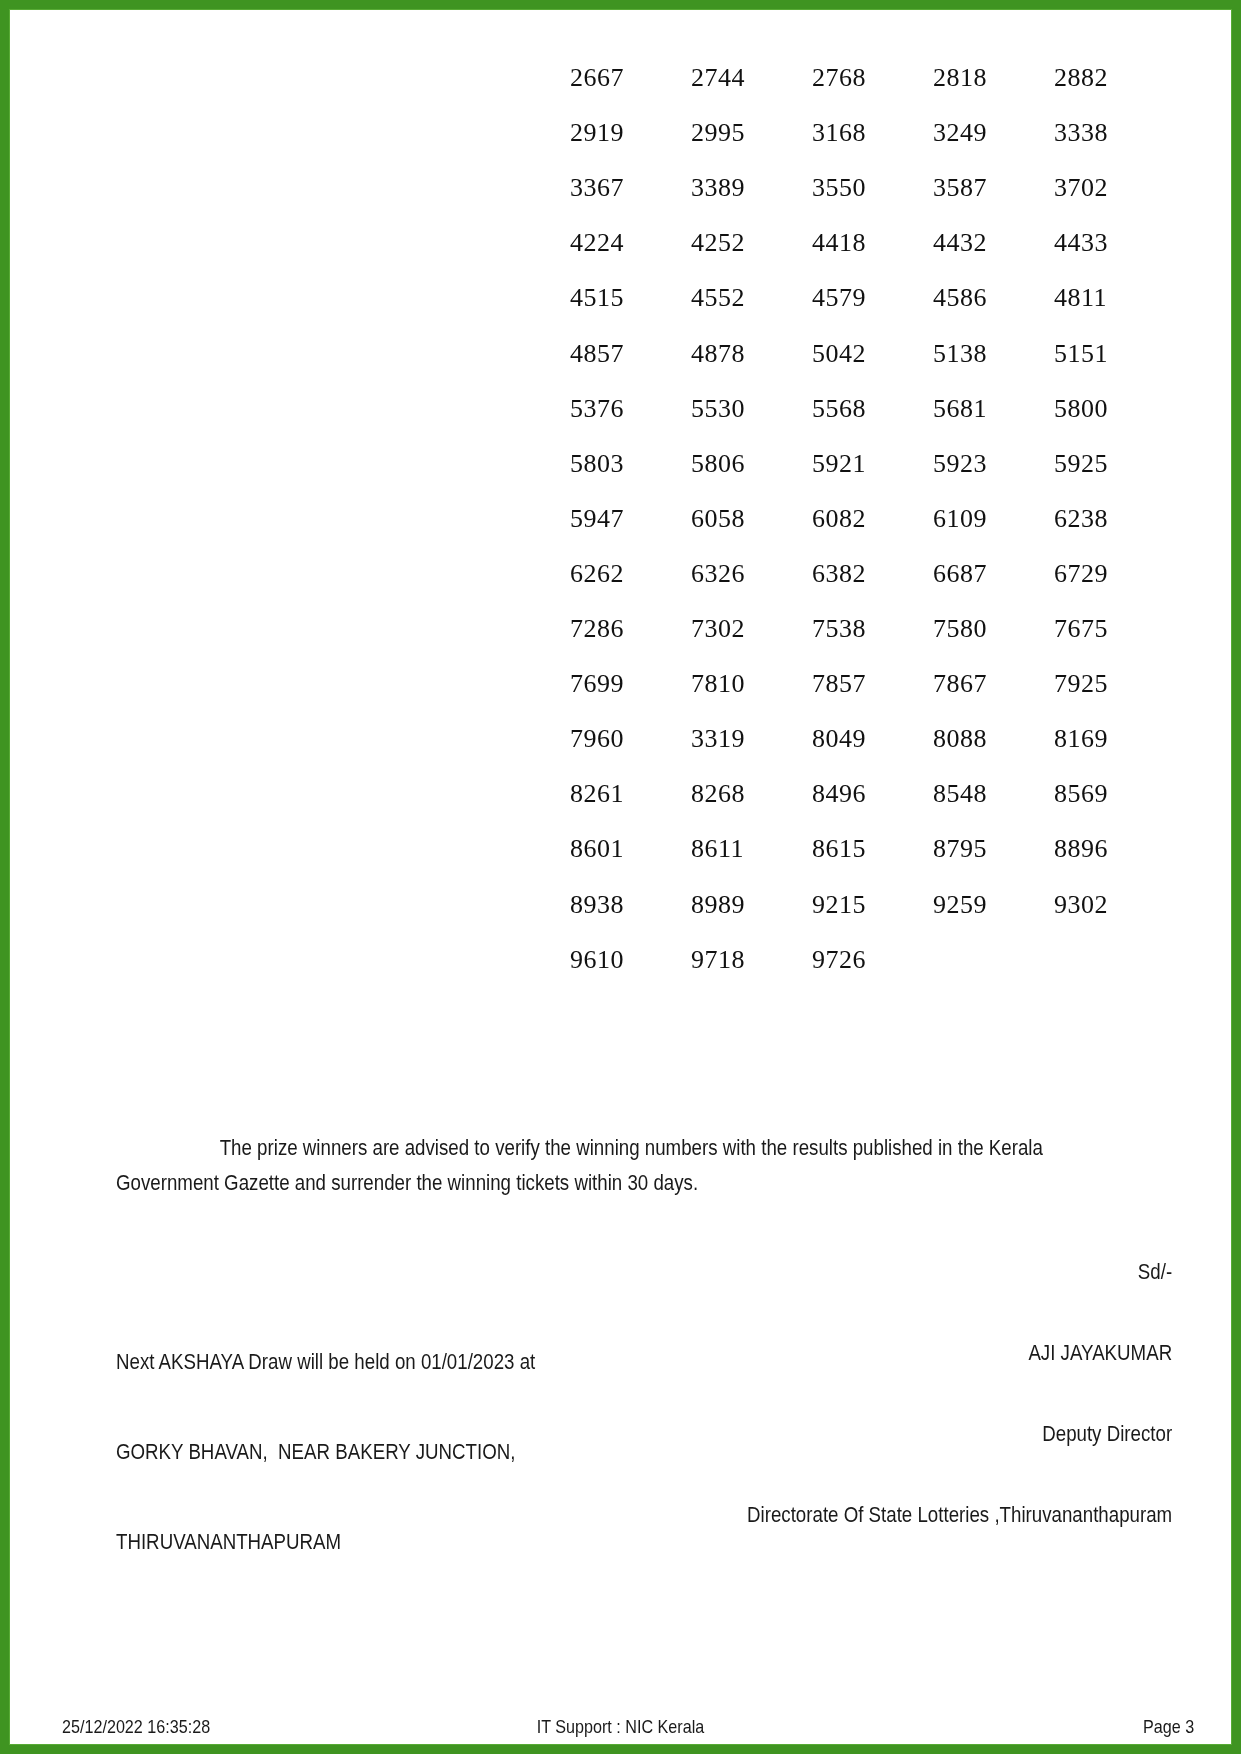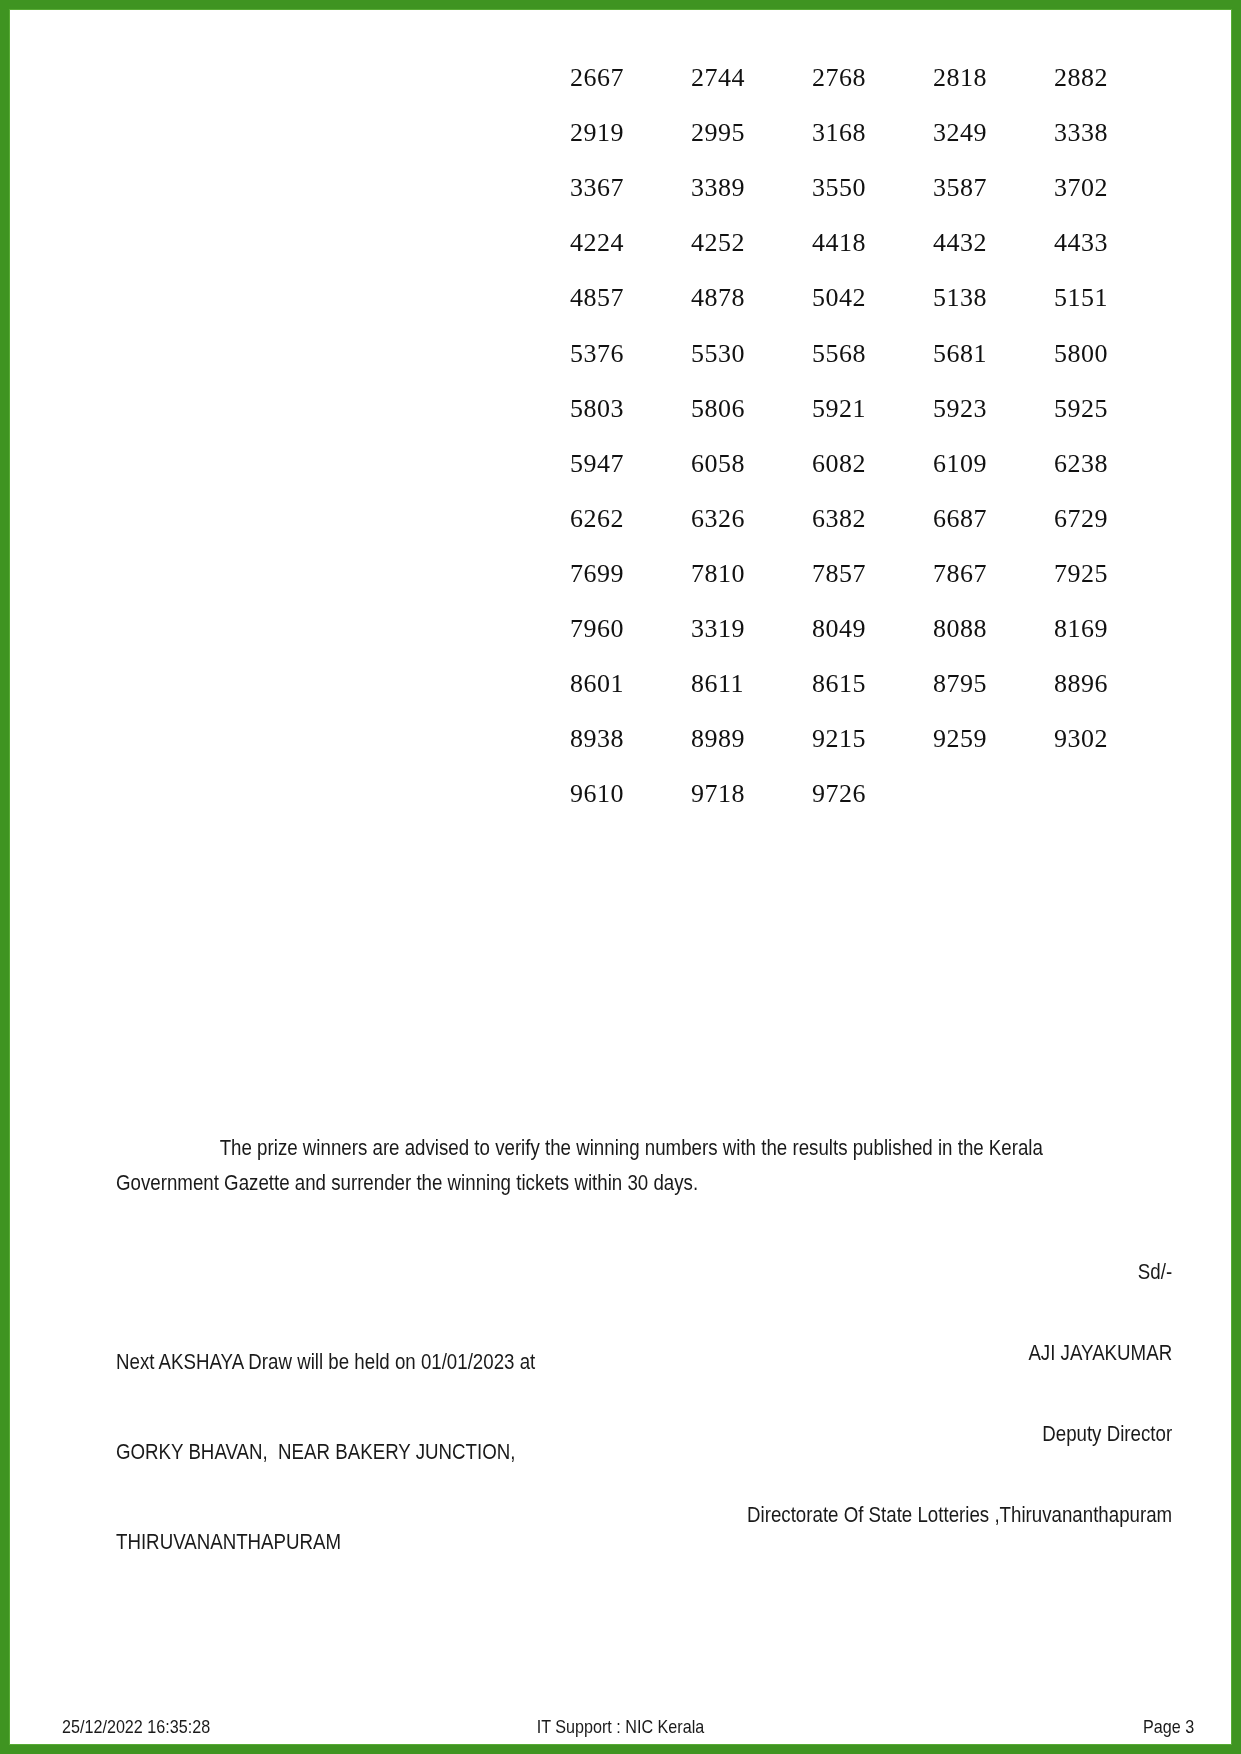--- a/index.html
+++ b/index.html
@@ -79,20 +79,27 @@
       <span class="num-cell">3702</span>
     </div>
     <div class="num-row">
       <span class="num-cell">4224</span>
       <span class="num-cell">4252</span>
       <span class="num-cell">4418</span>
       <span class="num-cell">4432</span>
       <span class="num-cell">4433</span>
     </div>
     <div class="num-row">
+      <span class="num-cell">4515</span>
+      <span class="num-cell">4552</span>
+      <span class="num-cell">4579</span>
+      <span class="num-cell">4586</span>
+      <span class="num-cell">4811</span>
+    </div>
+    <div class="num-row">
       <span class="num-cell">4857</span>
       <span class="num-cell">4878</span>
       <span class="num-cell">5042</span>
       <span class="num-cell">5138</span>
       <span class="num-cell">5151</span>
     </div>
     <div class="num-row">
       <span class="num-cell">5376</span>
       <span class="num-cell">5530</span>
       <span class="num-cell">5568</span>
@@ -114,32 +121,46 @@
       <span class="num-cell">6238</span>
     </div>
     <div class="num-row">
       <span class="num-cell">6262</span>
       <span class="num-cell">6326</span>
       <span class="num-cell">6382</span>
       <span class="num-cell">6687</span>
       <span class="num-cell">6729</span>
     </div>
     <div class="num-row">
+      <span class="num-cell">7286</span>
+      <span class="num-cell">7302</span>
+      <span class="num-cell">7538</span>
+      <span class="num-cell">7580</span>
+      <span class="num-cell">7675</span>
+    </div>
+    <div class="num-row">
       <span class="num-cell">7699</span>
       <span class="num-cell">7810</span>
       <span class="num-cell">7857</span>
       <span class="num-cell">7867</span>
       <span class="num-cell">7925</span>
     </div>
     <div class="num-row">
       <span class="num-cell">7960</span>
       <span class="num-cell">3319</span>
       <span class="num-cell">8049</span>
       <span class="num-cell">8088</span>
       <span class="num-cell">8169</span>
+    </div>
+    <div class="num-row">
+      <span class="num-cell">8261</span>
+      <span class="num-cell">8268</span>
+      <span class="num-cell">8496</span>
+      <span class="num-cell">8548</span>
+      <span class="num-cell">8569</span>
     </div>
     <div class="num-row">
       <span class="num-cell">8601</span>
       <span class="num-cell">8611</span>
       <span class="num-cell">8615</span>
       <span class="num-cell">8795</span>
       <span class="num-cell">8896</span>
     </div>
     <div class="num-row">
       <span class="num-cell">8938</span>

